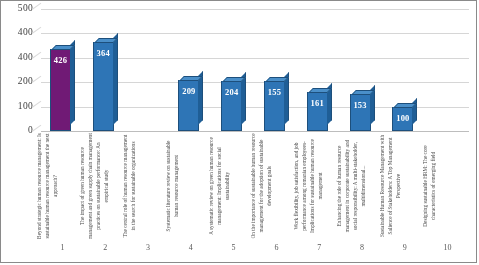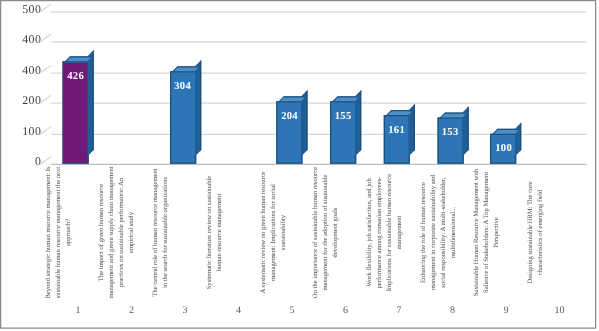--- a/index.html
+++ b/index.html
@@ -163,25 +163,32 @@
     </div>
 
   <div class="bars" id="bars">
       <div class="barslot" style="left: 0px;">
         <div class="bar" style="height: 82px; background: #701a75;">
           <div class="side" style="background: rgb(31, 94, 150);"></div>
           <div class="topface" style="background: rgb(74, 143, 201);"></div>
           <div class="vlabel" style="color: rgb(255, 255, 255);">426</div>
         </div>
       </div>
-      <div class="barslot" style="left: 85.6px;">
-        <div class="bar" style="height: 74.176px; background: rgb(46, 117, 182);">
-          <div class="side" style="background: rgb(31, 94, 150);"></div>
-          <div class="topface" style="background: rgb(74, 143, 201);"></div>
-          <div class="vlabel" style="color: rgb(255, 255, 255);">304</div>
+      <div class="barslot" style="left: 42.8px;">
+        <div class="bar" style="height: 88.816px; background: rgb(46, 117, 182);">
+          <div class="side" style="background: rgb(31, 94, 150);"></div>
+          <div class="topface" style="background: rgb(74, 143, 201);"></div>
+          <div class="vlabel" style="color: rgb(255, 255, 255);">364</div>
+        </div>
+      </div>
+      <div class="barslot" style="left: 128.4px;">
+        <div class="bar" style="height: 50.996px; background: rgb(46, 117, 182);">
+          <div class="side" style="background: rgb(31, 94, 150);"></div>
+          <div class="topface" style="background: rgb(74, 143, 201);"></div>
+          <div class="vlabel" style="color: rgb(255, 255, 255);">209</div>
         </div>
       </div>
       <div class="barslot" style="left: 171.2px; margin-top: 16px;">
         <div class="bar" style="height: 49.776px; background: rgb(46, 117, 182);">
           <div class="side" style="background: rgb(31, 94, 150);"></div>
           <div class="topface" style="background: rgb(74, 143, 201);"></div>
           <div class="vlabel" style="color: rgb(255, 255, 255);">204</div>
         </div>
       </div>
       <div class="barslot" style="left: 214px;">

